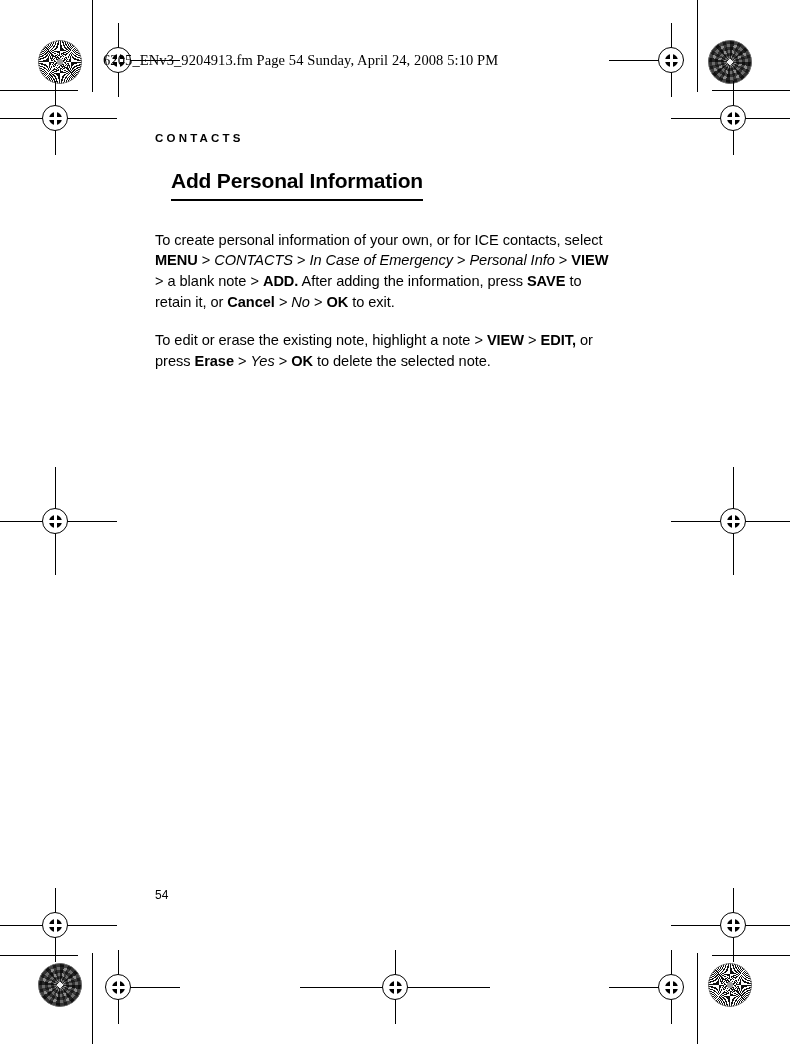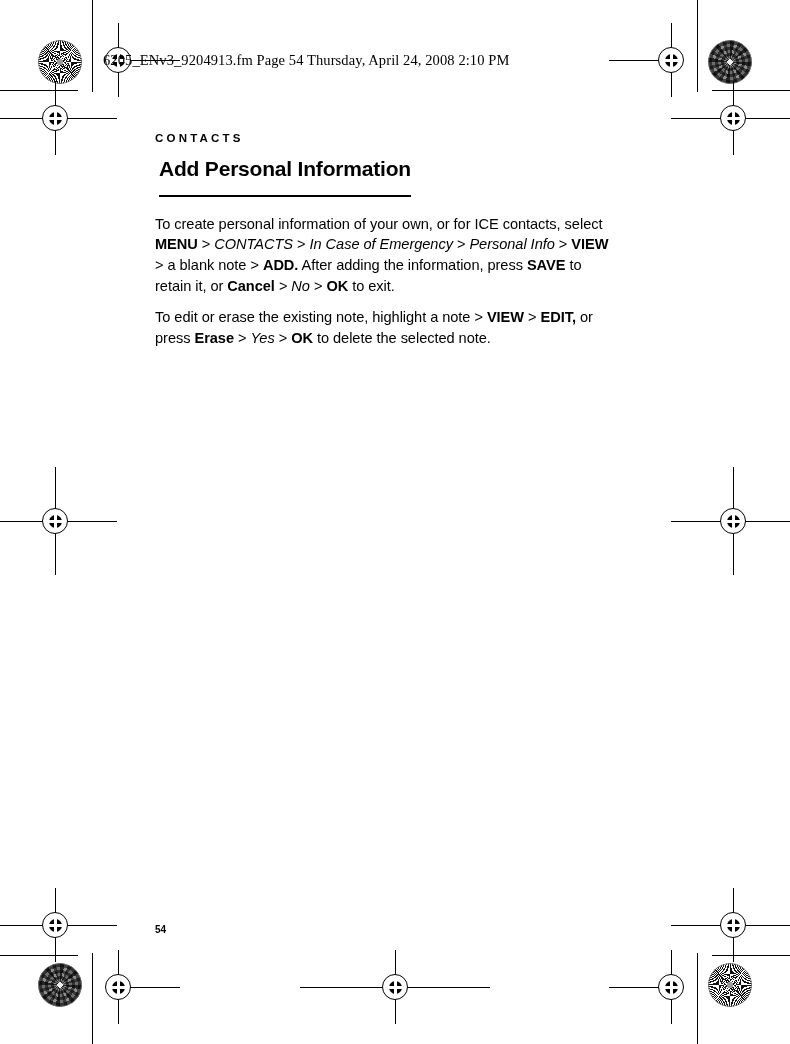--- a/index.html
+++ b/index.html
@@ -152,44 +152,44 @@
     font-size: 11.5px;
     font-weight: bold;
     letter-spacing: 3.2px;
     margin: 0 0 8px 0;
     line-height: 1.1;
   }
   #chapter-title {
     font-size: 21px;
     font-weight: bold;
     letter-spacing: -0.2px;
-    margin: 4px;
-    padding-bottom: 14px;
+    margin: 16px;
+    padding-bottom: 6px;
     border-bottom: 2.5px solid #000;
     display: inline-block;
     line-height: 1.15;
   }
   .body-par {
     font-size: 14.6px;
     line-height: 20.6px;
     margin: 13px 0 0 0;
     letter-spacing: -0.05px;
   }
-  .body-par.second { margin-top: 11px; }
+  .body-par.second { margin-top: 18px; }
   .b  { font-weight: bold; }
   .i  { font-style: italic; }
   .sep { font-weight: normal; font-style: normal; }
 
   
   #folio {
     position: absolute;
     left: 155px;
-    top: 924px;
-    font-size: 10px;
-    font-weight: bold;
+    top: 888px;
+    font-size: 12px;
+    font-weight: normal;
   }
 </style>
 </head>
 <body>
 
 <div id="page">
 
   <div id="trim-rules">
       <div class="rule-h" style="left: 0px; top: 90px; width: 78px;"></div>
       <div class="rule-h" style="left: 712px; top: 90px; width: 78px;"></div>
@@ -282,21 +282,21 @@
         <div class="dot"></div>
       </div>
       <div class="reg" style="left: 671px; top: 987px;">
         <div class="xh-h" style="left: -62px; width: 75px;"></div>
         <div class="xh-v" style="top: -37px; height: 74px;"></div>
         <div class="circ"></div>
         <div class="dot"></div>
       </div>
     </div>
 
-  <div id="file-header">6205_ENv3_9204913.fm  Page 54  Thursday, April 24, 2008  2:10 PM</div>
+  <div id="file-header">6205_ENv3_9204913.fm  Page 54  Sunday, April 24, 2008  5:10 PM</div>
 
   <div id="content">
     <div id="kicker">CONTACTS</div>
     <h1 id="chapter-title">Add Personal Information</h1>
     <div id="paragraphs">
         <p class="body-par"><span>To create personal information of your own, or for ICE contacts, select </span><span class="b">MENU</span><span class="sep"> &gt; </span><span class="i">CONTACTS</span><span class="sep"> &gt; </span><span class="i">In Case of Emergency</span><span class="sep"> &gt; </span><span class="i">Personal Info</span><span class="sep"> &gt; </span><span class="b">VIEW</span><span class="sep"> &gt; </span><span>a blank note</span><span class="sep"> &gt; </span><span class="b">ADD.</span><span> After adding the information, press </span><span class="b">SAVE</span><span> to retain it, or </span><span class="b">Cancel</span><span class="sep"> &gt; </span><span class="i">No</span><span class="sep"> &gt; </span><span class="b">OK</span><span> to exit.</span></p>
         <p class="body-par second"><span>To edit or erase the existing note, highlight a note</span><span class="sep"> &gt; </span><span class="b">VIEW</span><span class="sep"> &gt; </span><span class="b">EDIT,</span><span> or press </span><span class="b">Erase</span><span class="sep"> &gt; </span><span class="i">Yes</span><span class="sep"> &gt; </span><span class="b">OK</span><span> to delete the selected note.</span></p>
       </div>
   </div>
 

